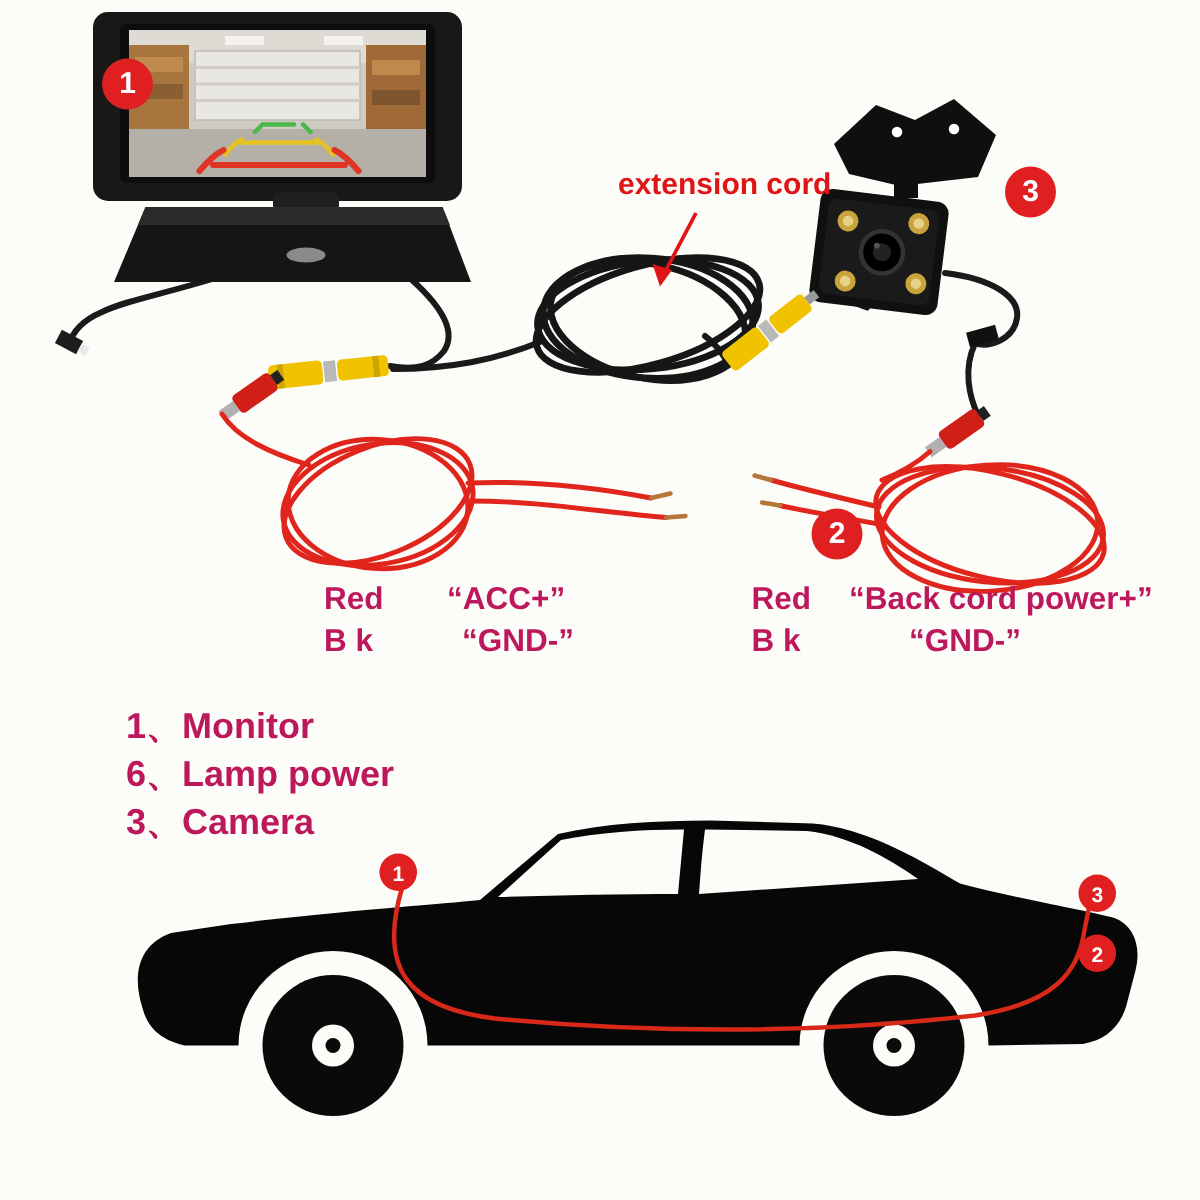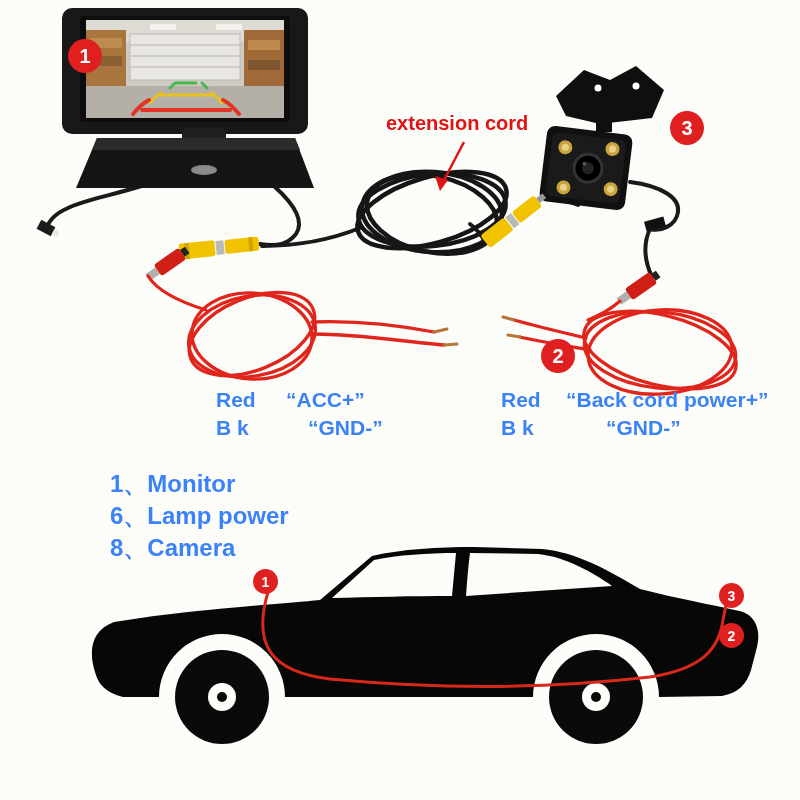--- a/index.html
+++ b/index.html
@@ -1,24 +1,24 @@
 <!DOCTYPE html>
 <html><head>
 <meta charset="utf-8">
 <style>
   html,body{margin:0;padding:0;}
   .stage{
     position:relative;width:800px;height:800px;overflow:hidden;
     background:#fcfcf8;font-family:"Liberation Sans",sans-serif;
   }
   .stage svg{position:absolute;left:0;top:0;}
-  .label{position:absolute;color:#3b82f6;font-weight:600;white-space:nowrap;}
+  .label{position:absolute;color:#be185d;font-weight:600;white-space:nowrap;}
   .lbl-21{font-size:21px;}
-  .lbl-legend{font-size:24px;font-weight:600;margin-left:26px;}
-  .lbl-ext{color:#e01414;font-size:20px;font-weight:700;}
+  .lbl-legend{font-size:24px;font-weight:600;}
+  .lbl-ext{color:#e01414;font-size:20px;font-weight:700;margin-left:26px;}
   .badge{
     position:absolute;width:34px;height:34px;border-radius:50%;
     background:#e02020;color:#fff;display:flex;align-items:center;justify-content:center;
     font-size:20px;font-weight:700;
   }
   .badge-sm{
     position:absolute;width:25px;height:25px;border-radius:50%;
     background:#e02020;color:#fff;display:flex;align-items:center;justify-content:center;
     font-size:14px;font-weight:700;
   }
@@ -189,31 +189,31 @@
   </svg>
 
   <div class="badge" style="left:68px;top:39px;">1</div>
   <div class="badge" style="left:670px;top:111px;">3</div>
   <div class="badge" style="left:541px;top:339px;">2</div>
 
   <div class="label lbl-ext" style="left:386px;top:112px;">extension cord</div>
 
   <div class="label lbl-21" style="left:216px;top:388px;">Red</div>
   <div class="label lbl-21" style="left:216px;top:416px;">B k</div>
-  <div class="label lbl-21" style="left:286px;top:388px;">“ACC+”</div>
+  <div class="label lbl-21" style="left:298px;top:388px;">“ACC+”</div>
   <div class="label lbl-21" style="left:308px;top:416px;">“GND-”</div>
 
   <div class="label lbl-21" style="left:501px;top:388px;">Red</div>
   <div class="label lbl-21" style="left:501px;top:416px;">B k</div>
   <div class="label lbl-21" style="left:566px;top:388px;">“Back cord power+”</div>
   <div class="label lbl-21" style="left:606px;top:416px;">“GND-”</div>
 
   <div>
     <div class="label lbl-legend" style="left:84px;top:468px;">1、Monitor</div>
     <div class="label lbl-legend" style="left:84px;top:500px;">6、Lamp power</div>
-    <div class="label lbl-legend" style="left:84px;top:532px;">8、Camera</div>
+    <div class="label lbl-legend" style="left:84px;top:532px;">3、Camera</div>
   </div>
 
   <div class="badge-sm" style="left:253px;top:569px;">1</div>
   <div class="badge-sm" style="left:719px;top:583px;">3</div>
   <div class="badge-sm" style="left:719px;top:623px;">2</div>
 
 </div>
 
 </body></html>

